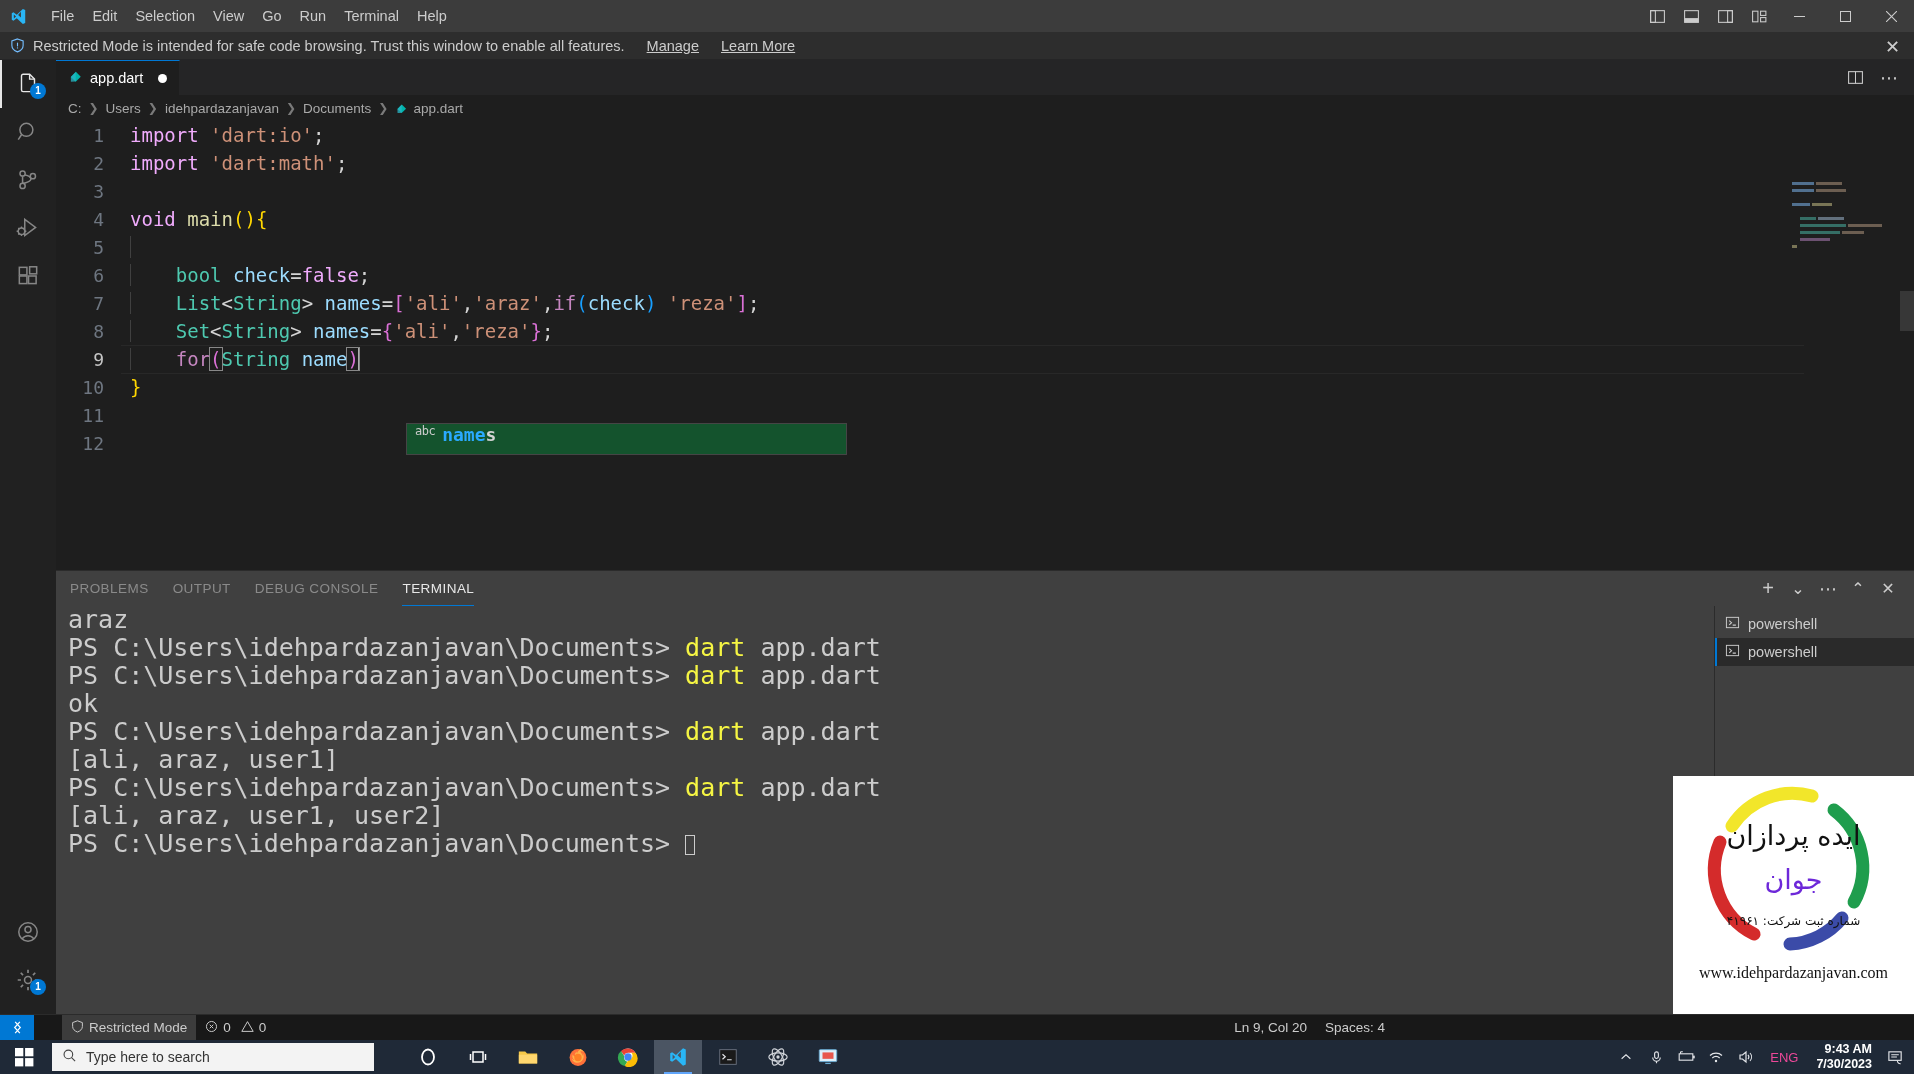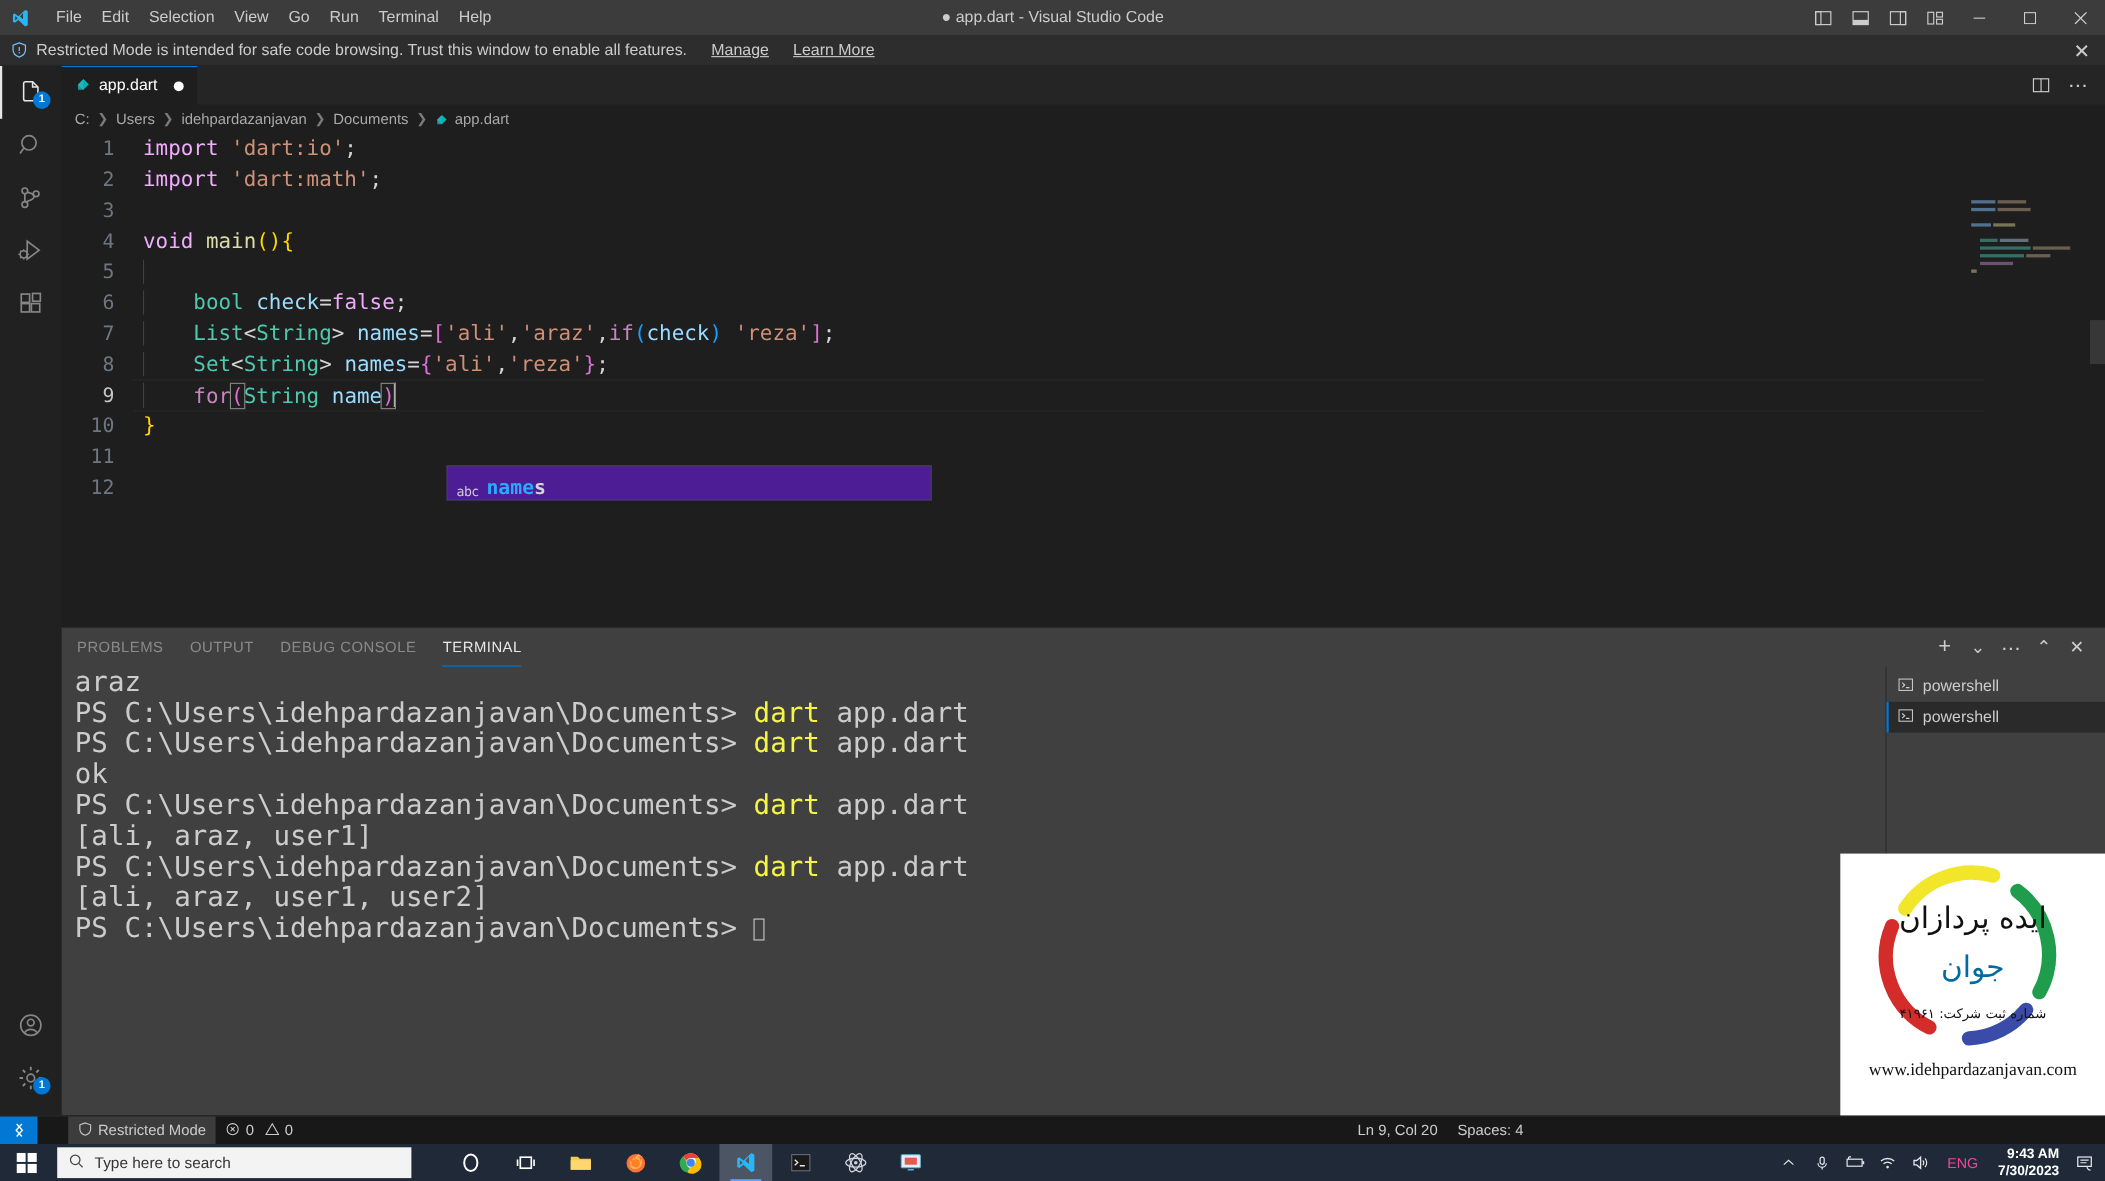--- a/index.html
+++ b/index.html
@@ -117,22 +117,22 @@
 
   .cursor-bar {
     display: inline-block; width: 2px; height: 22px; background: #aeafad;
     vertical-align: -4px; margin-left: -1px;
   }
   .bracket-match { outline: 1px solid #888888; }
 
   
   .suggest {
     position: absolute; left: 350px; top: 302px; width: 441px; height: 32px;
-    background: #4c1d95; border: 1px solid #454545; z-index: 40;
-    display: flex; align-items: flex-end; padding: 0 8px; gap: 7px;
+    background: #14532d; border: 1px solid #454545; z-index: 40;
+    display: flex; align-items: flex-start; padding: 0 8px; gap: 7px;
   }
   .suggest-icon {
     color: #cccccc; font-size: 12px; font-family: "DejaVu Sans Mono", monospace;
     letter-spacing: -0.5px;
   }
   .suggest-label { font-family: "DejaVu Sans Mono", monospace; font-size: 18px; color: #d4d4d4; font-weight: bold; }
   .suggest-match { color: #2aaaff; }
 
   .minimap {
     position: absolute; right: 14px; top: 61px; width: 108px; height: 380px;
@@ -206,21 +206,21 @@
     background: #ffffff; overflow: hidden; z-index: 60;
     display: flex; flex-direction: column; align-items: center; justify-content: flex-start;
   }
   .wm-ring { position: relative; width: 200px; height: 180px; margin-top: 6px; }
   .wm-text-top {
     position: absolute; left: 0; right: 0; top: 38px; text-align: center;
     font-family: "DejaVu Sans", sans-serif; font-size: 27px; color: #111111; direction: rtl;
   }
   .wm-text-mid {
     position: absolute; left: 0; right: 0; top: 82px; text-align: center;
-    font-family: "DejaVu Sans", sans-serif; font-size: 27px; color: #0369a1; direction: rtl;
+    font-family: "DejaVu Sans", sans-serif; font-size: 27px; color: #6d28d9; direction: rtl;
   }
   .wm-reg {
     position: absolute; left: 0; right: 0; top: 132px; text-align: center;
     font-family: "DejaVu Sans", sans-serif; font-size: 12px; color: #111111; direction: rtl;
   }
   .wm-url {
     font-family: "Liberation Serif", serif; font-size: 16px; color: #111111; margin-top: 2px;
   }
 
   
@@ -262,21 +262,20 @@
     <div class="menubar">
       <div class="menu-item">File</div>
       <div class="menu-item">Edit</div>
       <div class="menu-item">Selection</div>
       <div class="menu-item">View</div>
       <div class="menu-item">Go</div>
       <div class="menu-item">Run</div>
       <div class="menu-item">Terminal</div>
       <div class="menu-item">Help</div>
     </div>
-    <div class="title-center">● app.dart - Visual Studio Code</div>
     <div class="title-right">
       <div class="layout-btn">
         <svg width="17" height="17" viewBox="0 0 16 16">
             <rect x="1.5" y="2.5" width="13" height="11" fill="none" stroke="#cccccc"></rect>
             <rect x="1.5" y="2.5" width="4.5" height="11" fill="none" stroke="#cccccc"></rect>
           </svg>
       </div>
       <div class="layout-btn">
         <svg width="17" height="17" viewBox="0 0 16 16">
             <rect x="1.5" y="2.5" width="13" height="11" fill="none" stroke="#cccccc"></rect>

